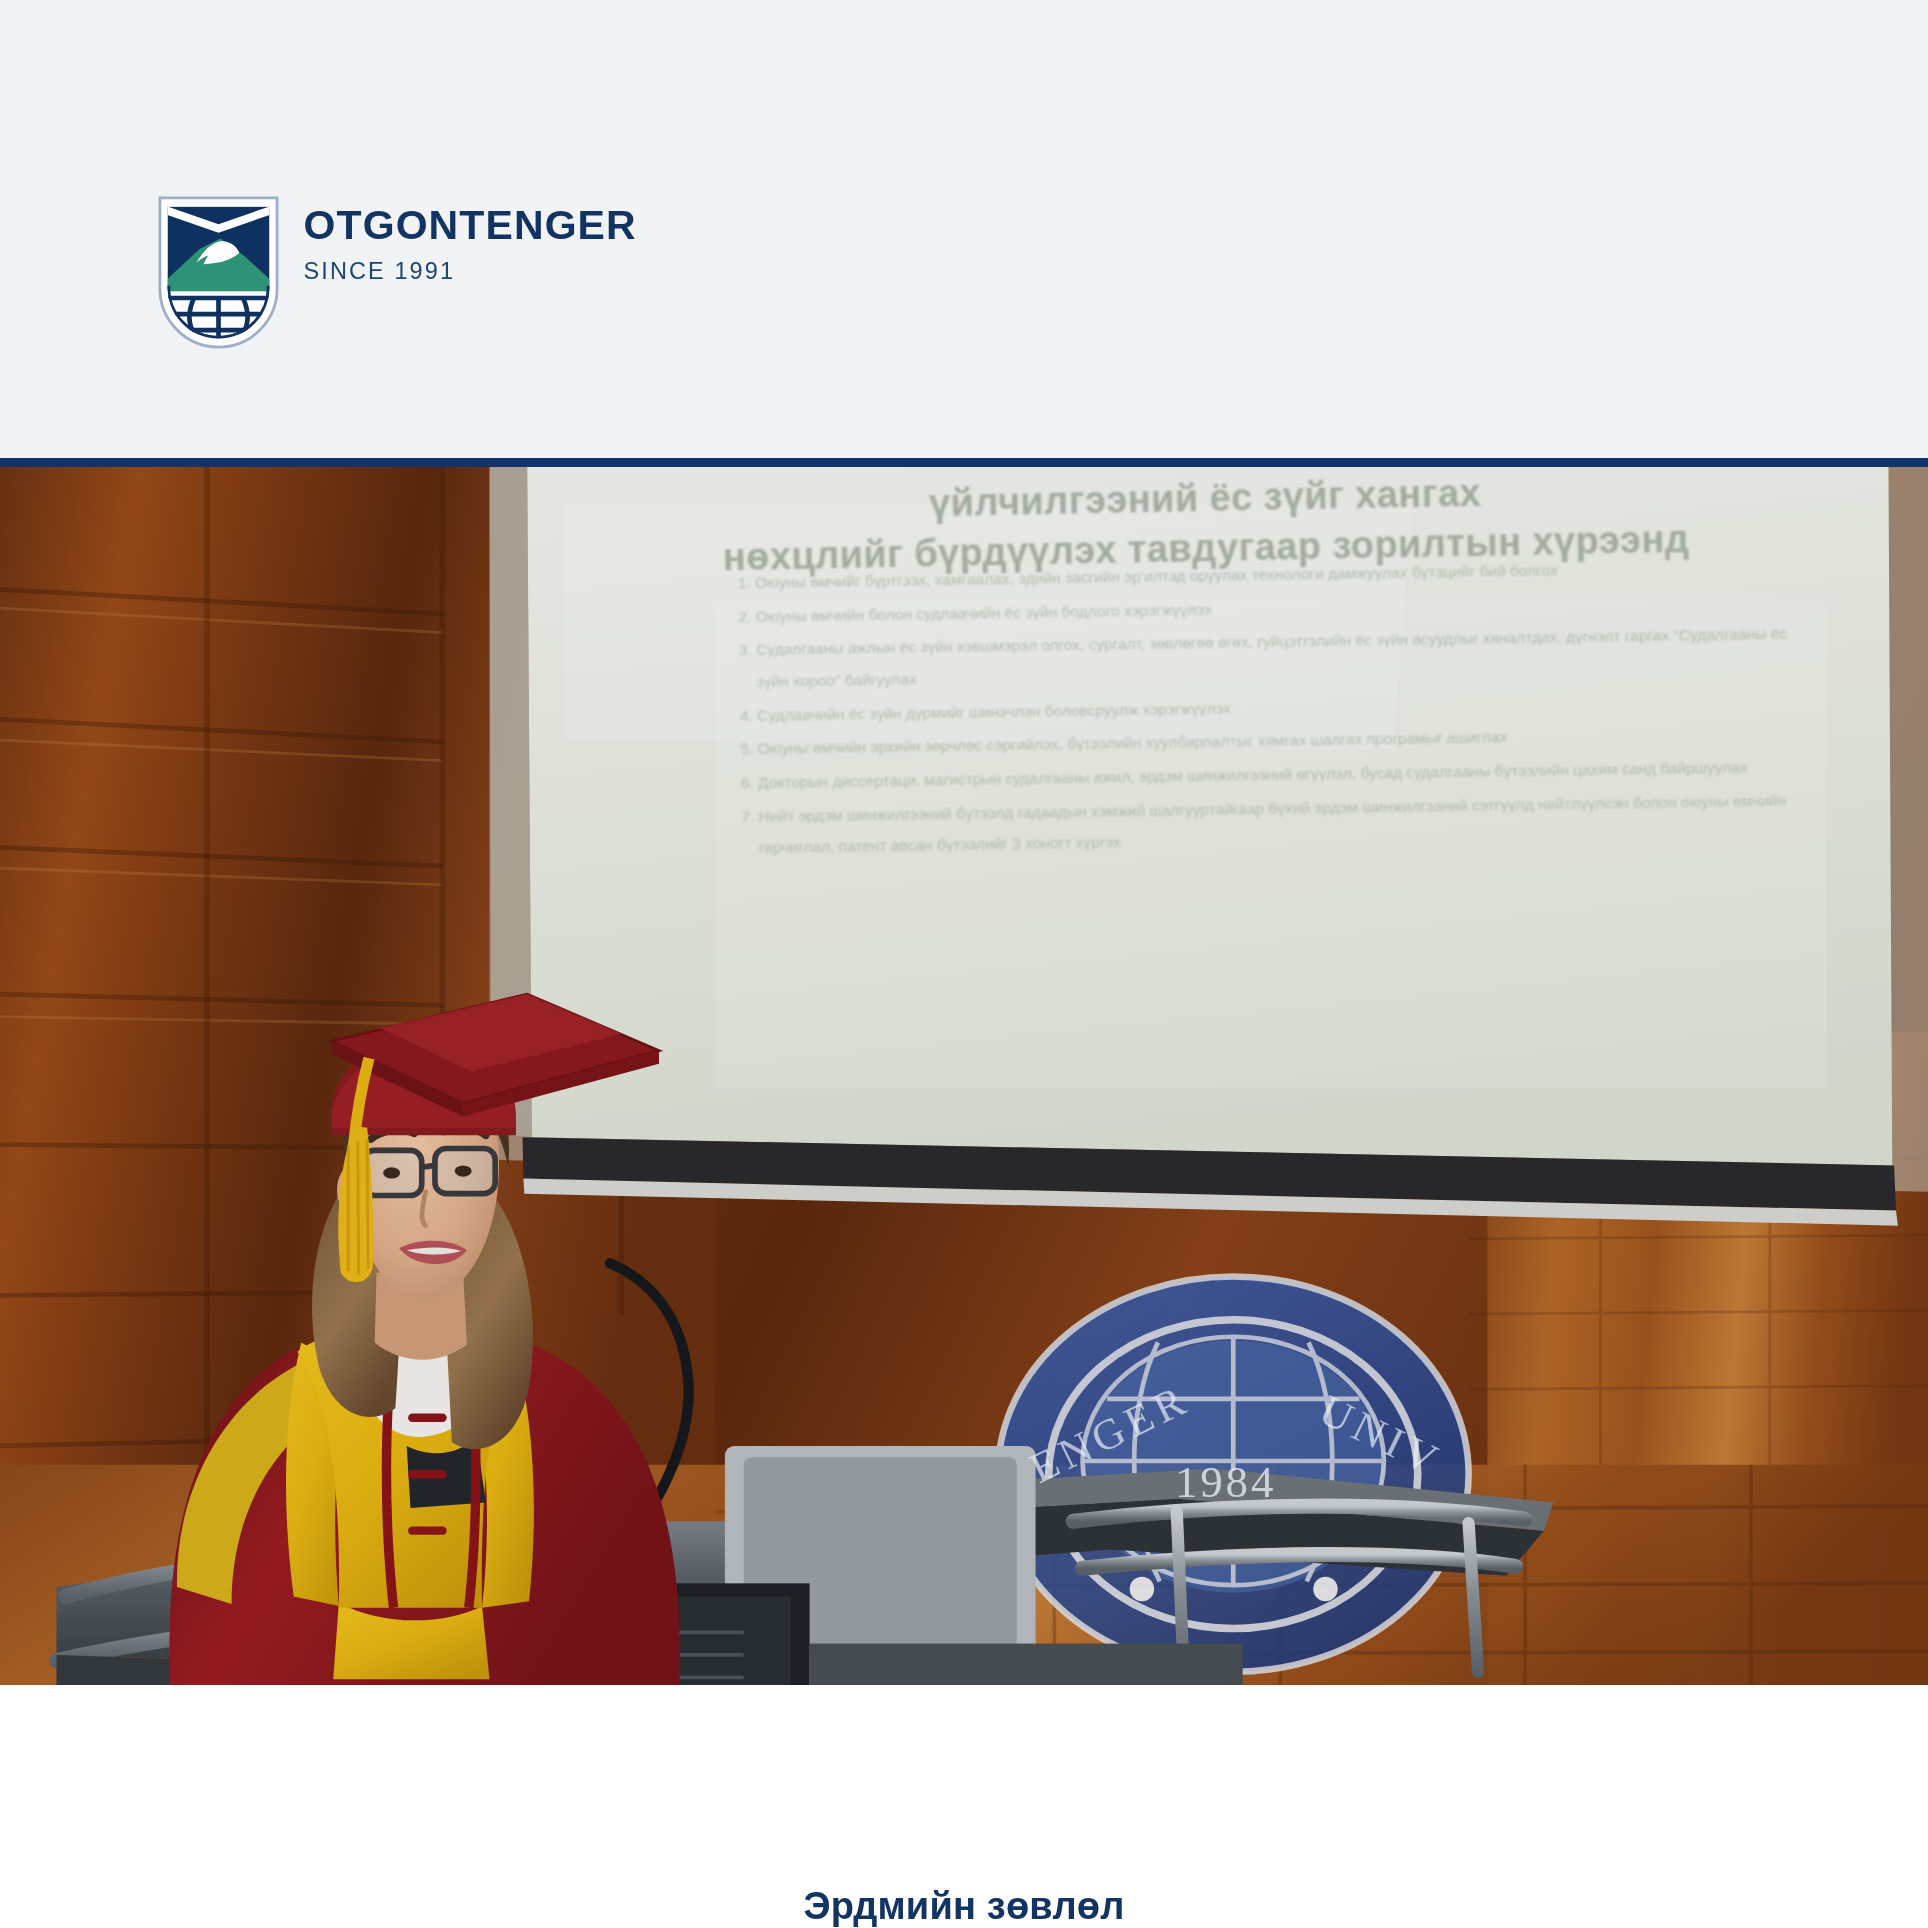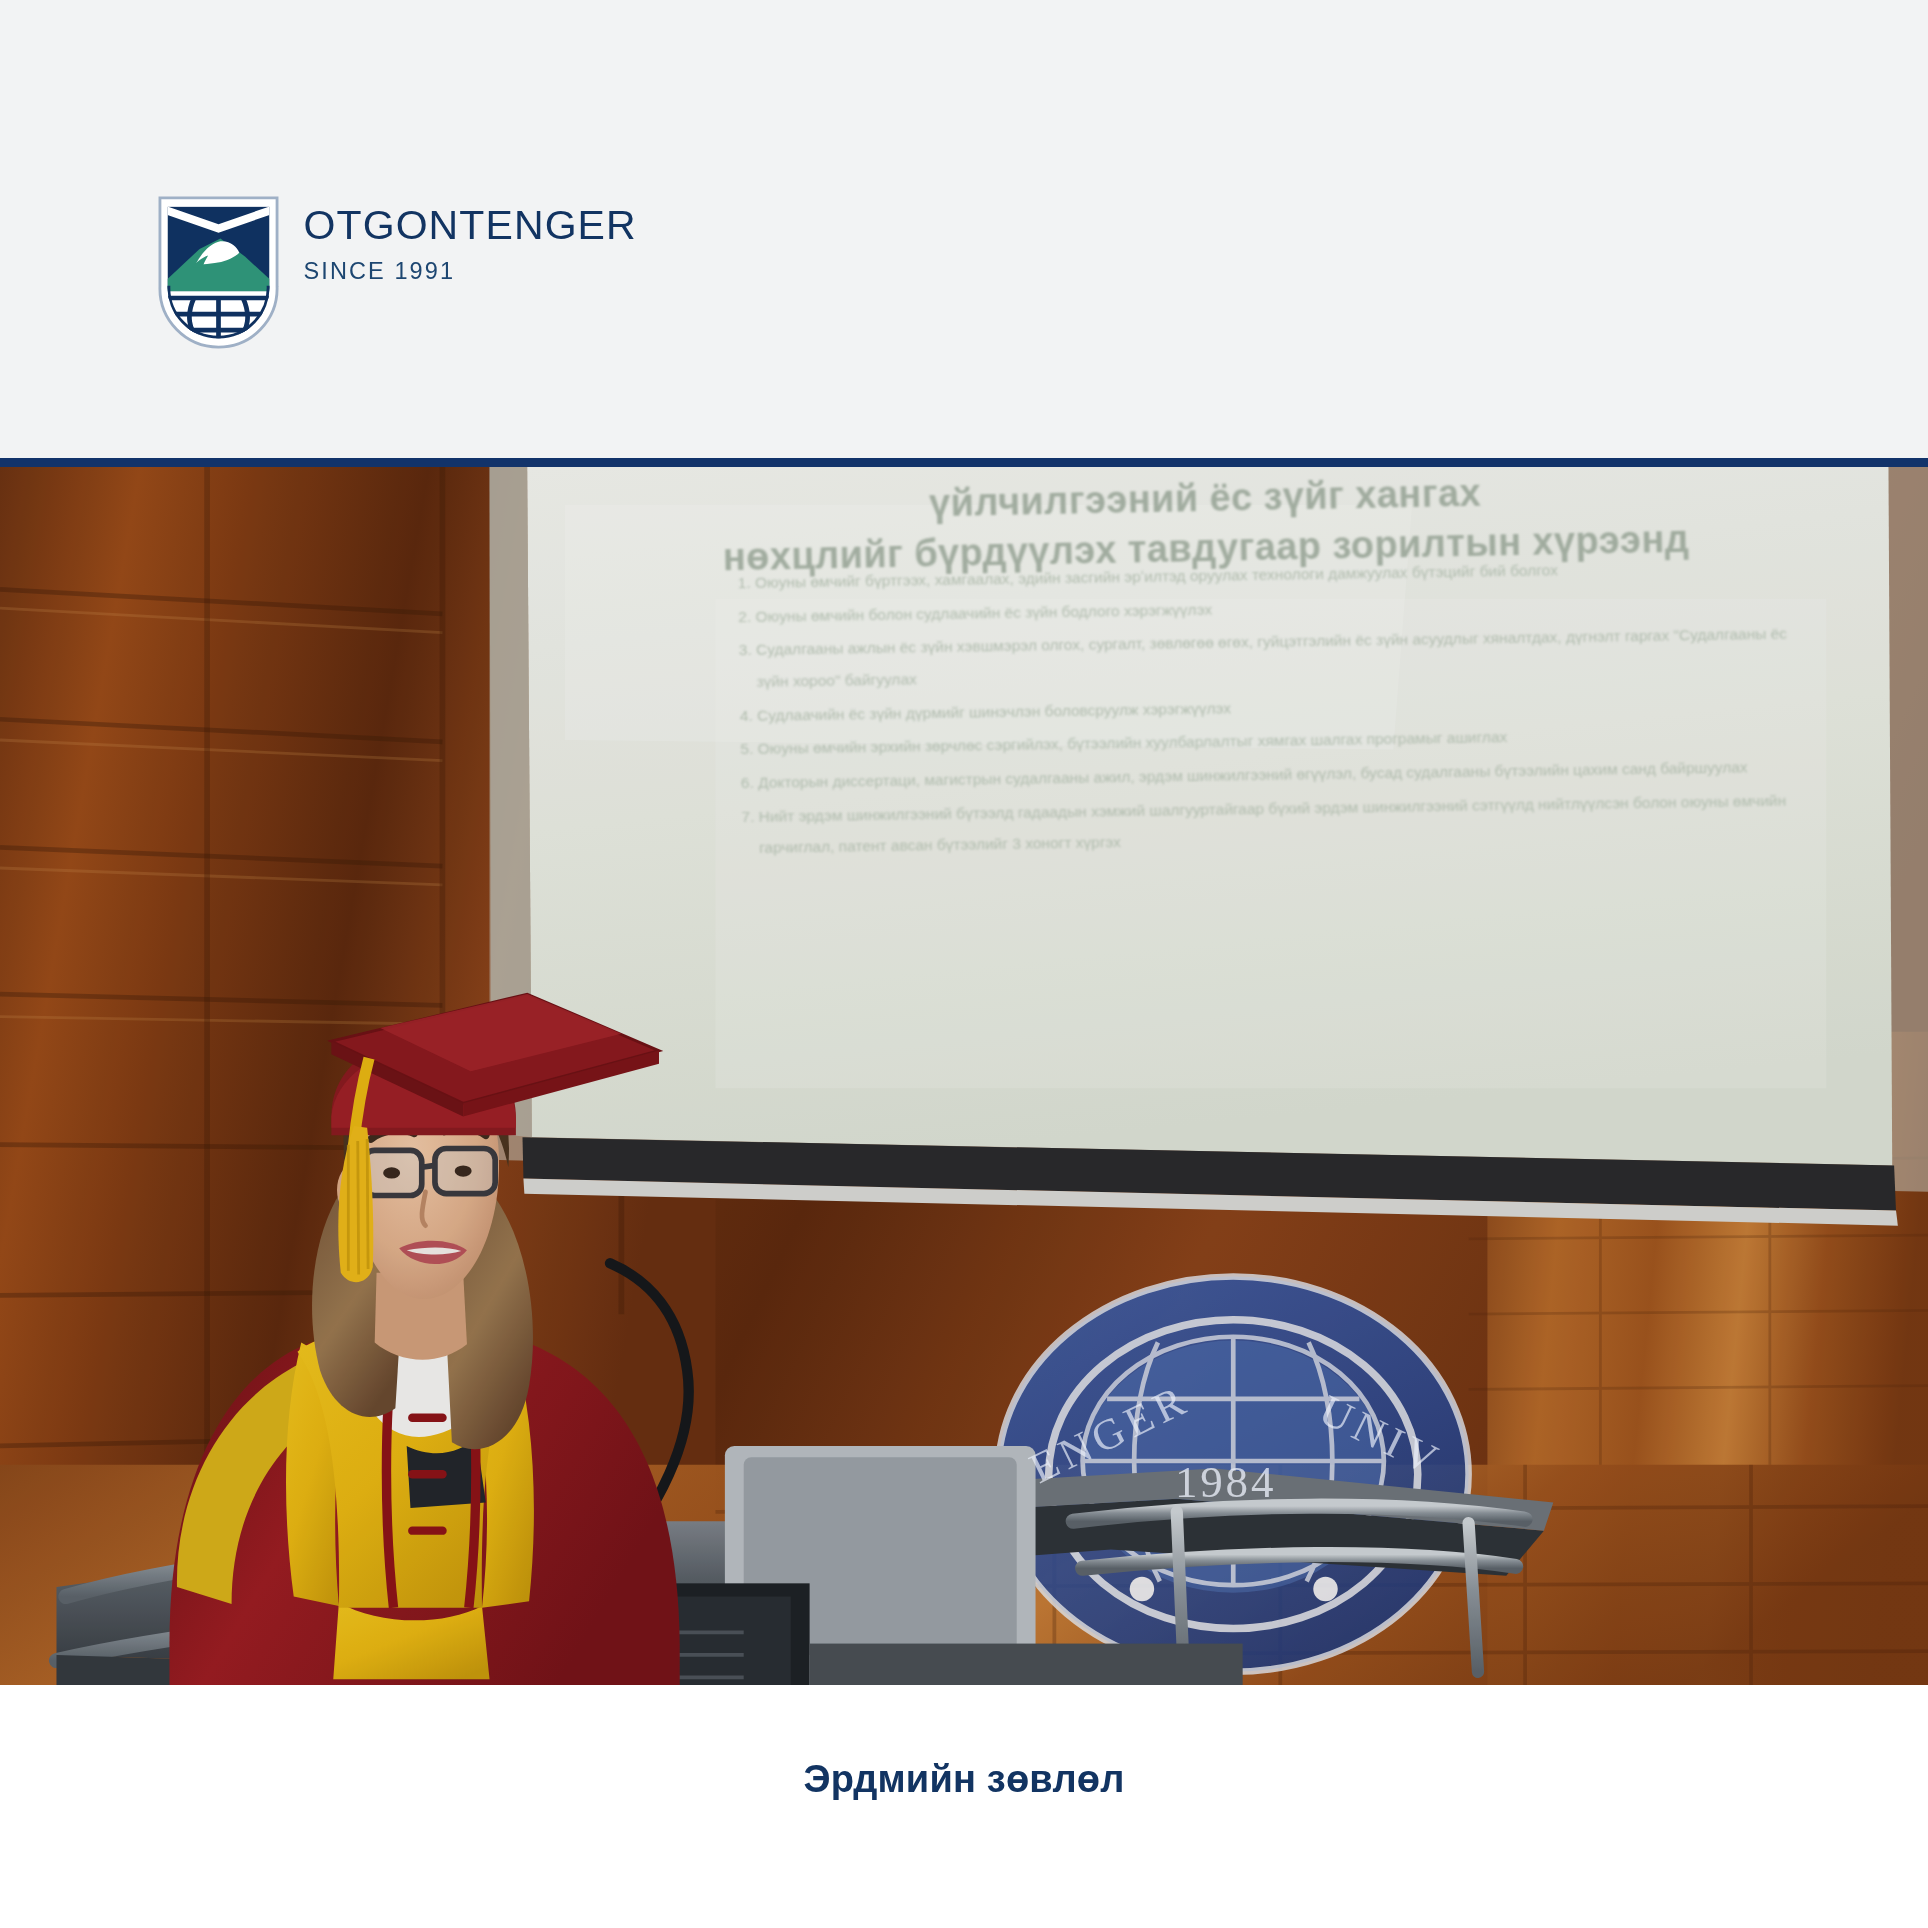--- a/index.html
+++ b/index.html
@@ -45,21 +45,21 @@
     top: 196px;
     display: flex;
     align-items: flex-start;
     gap: 24.5px;
     z-index: 3;
   }
   .crest { width: 121px; height: 153px; display: block; }
   .logo-text { padding-top: 5.6px; }
   .logo-line1, .logo-line2 {
     font-size: 41px;
-    font-weight: 400;
+    font-weight: 700;
     letter-spacing: 1.1px;
     color: #123462;
     line-height: 1.16;
     white-space: nowrap;
   }
   .logo-since {
     margin-top: 8.5px;
     font-size: 23.5px;
     font-weight: 400;
     letter-spacing: 2.1px;
@@ -123,21 +123,21 @@
     pointer-events: none;
   }
 
   
   .caption-area {
     position: relative;
     width: 1928px;
     flex: 1 1 auto;
     background: #ffffff;
     display: flex;
-    align-items: flex-start;
+    align-items: flex-end;
     justify-content: center;
   }
   .caption {
     font-size: 38px;
     font-weight: 700;
     color: #123462;
     letter-spacing: 0.2px;
     margin-top: 73px;
   }
 </style>

